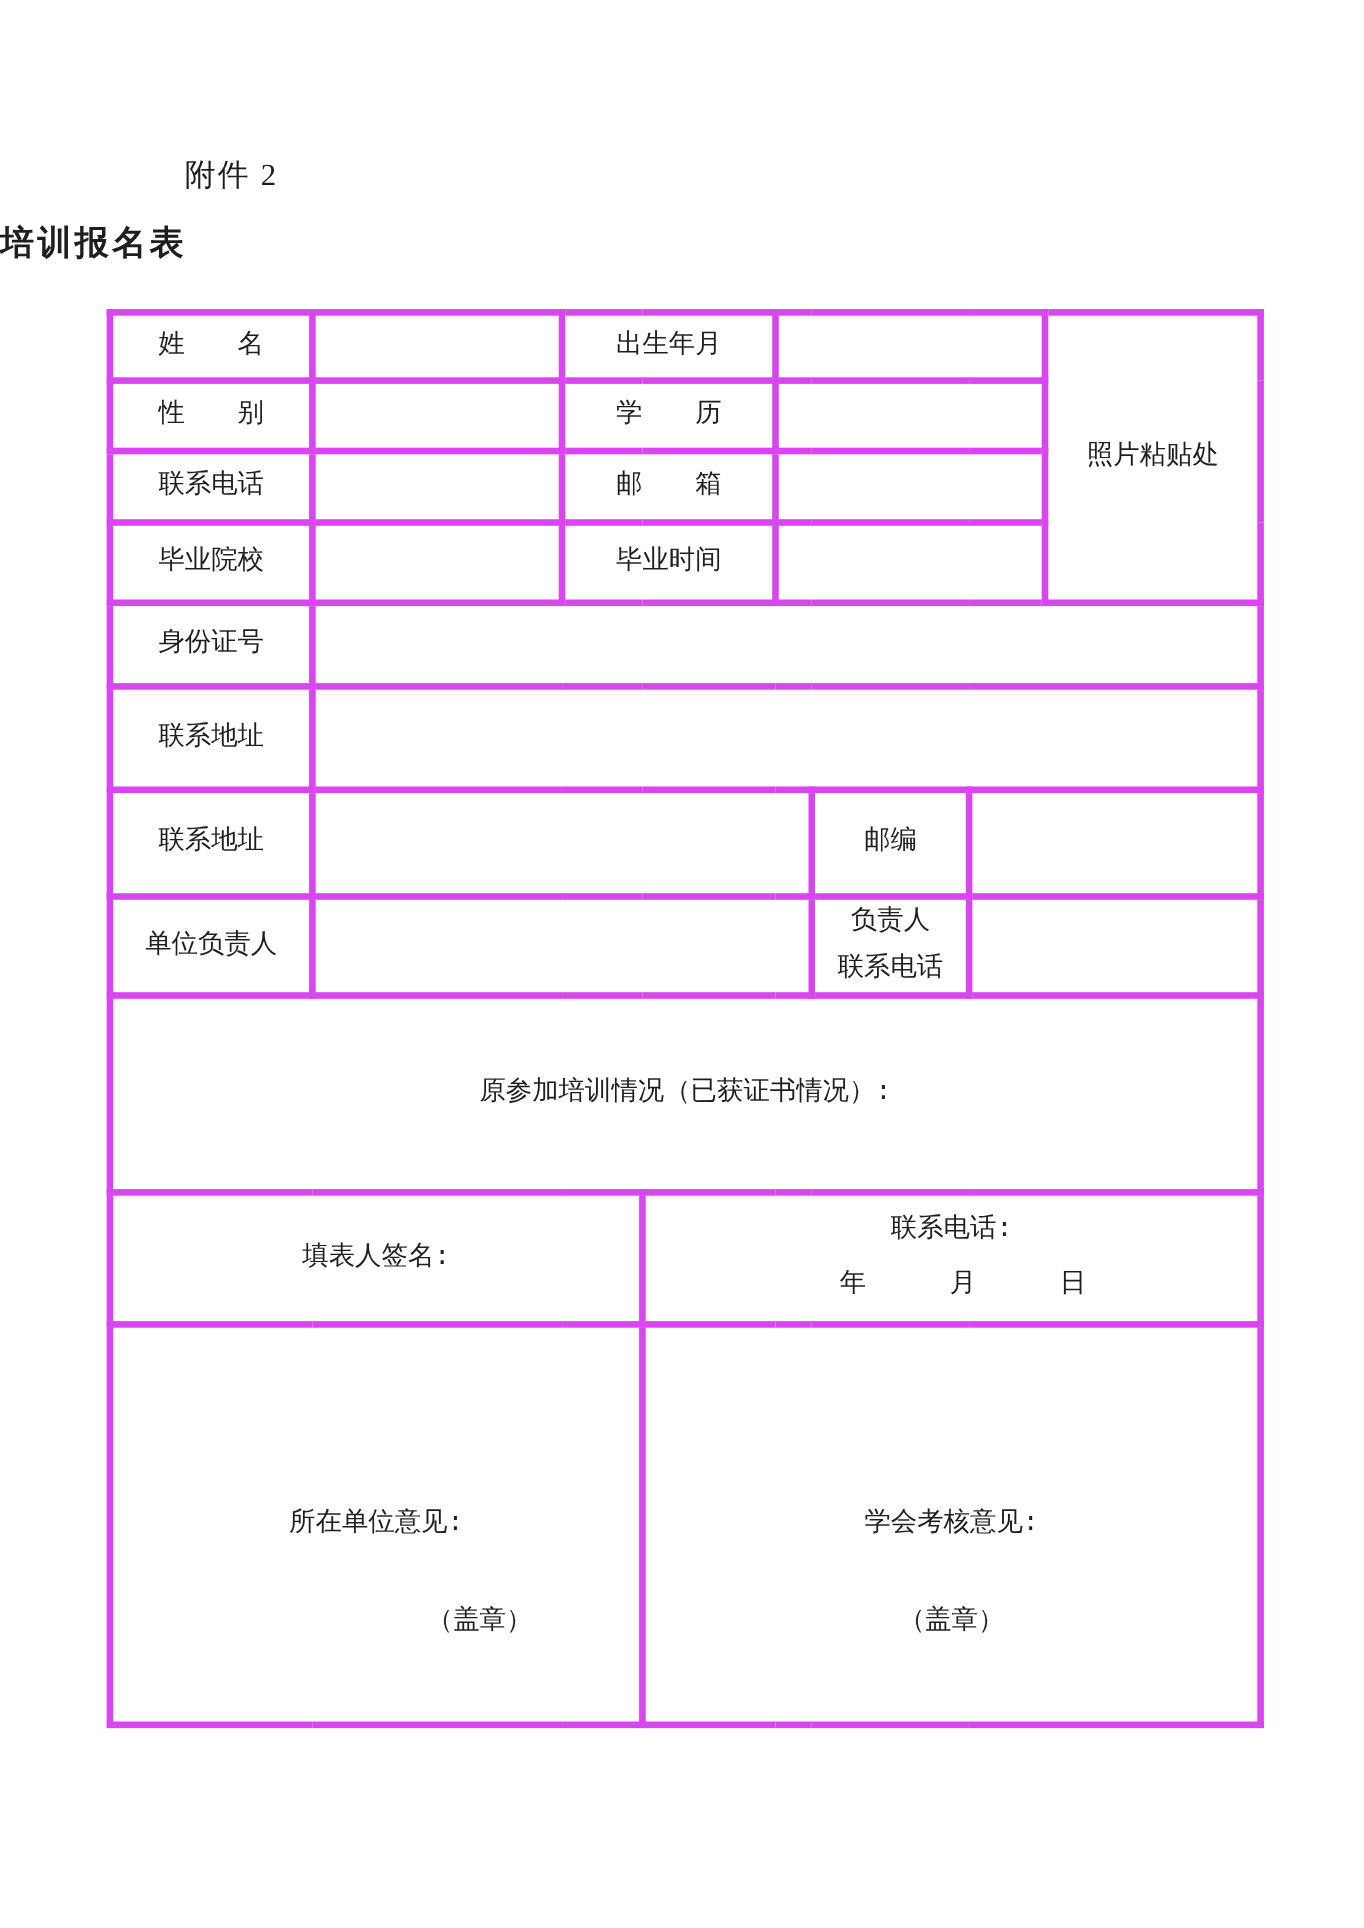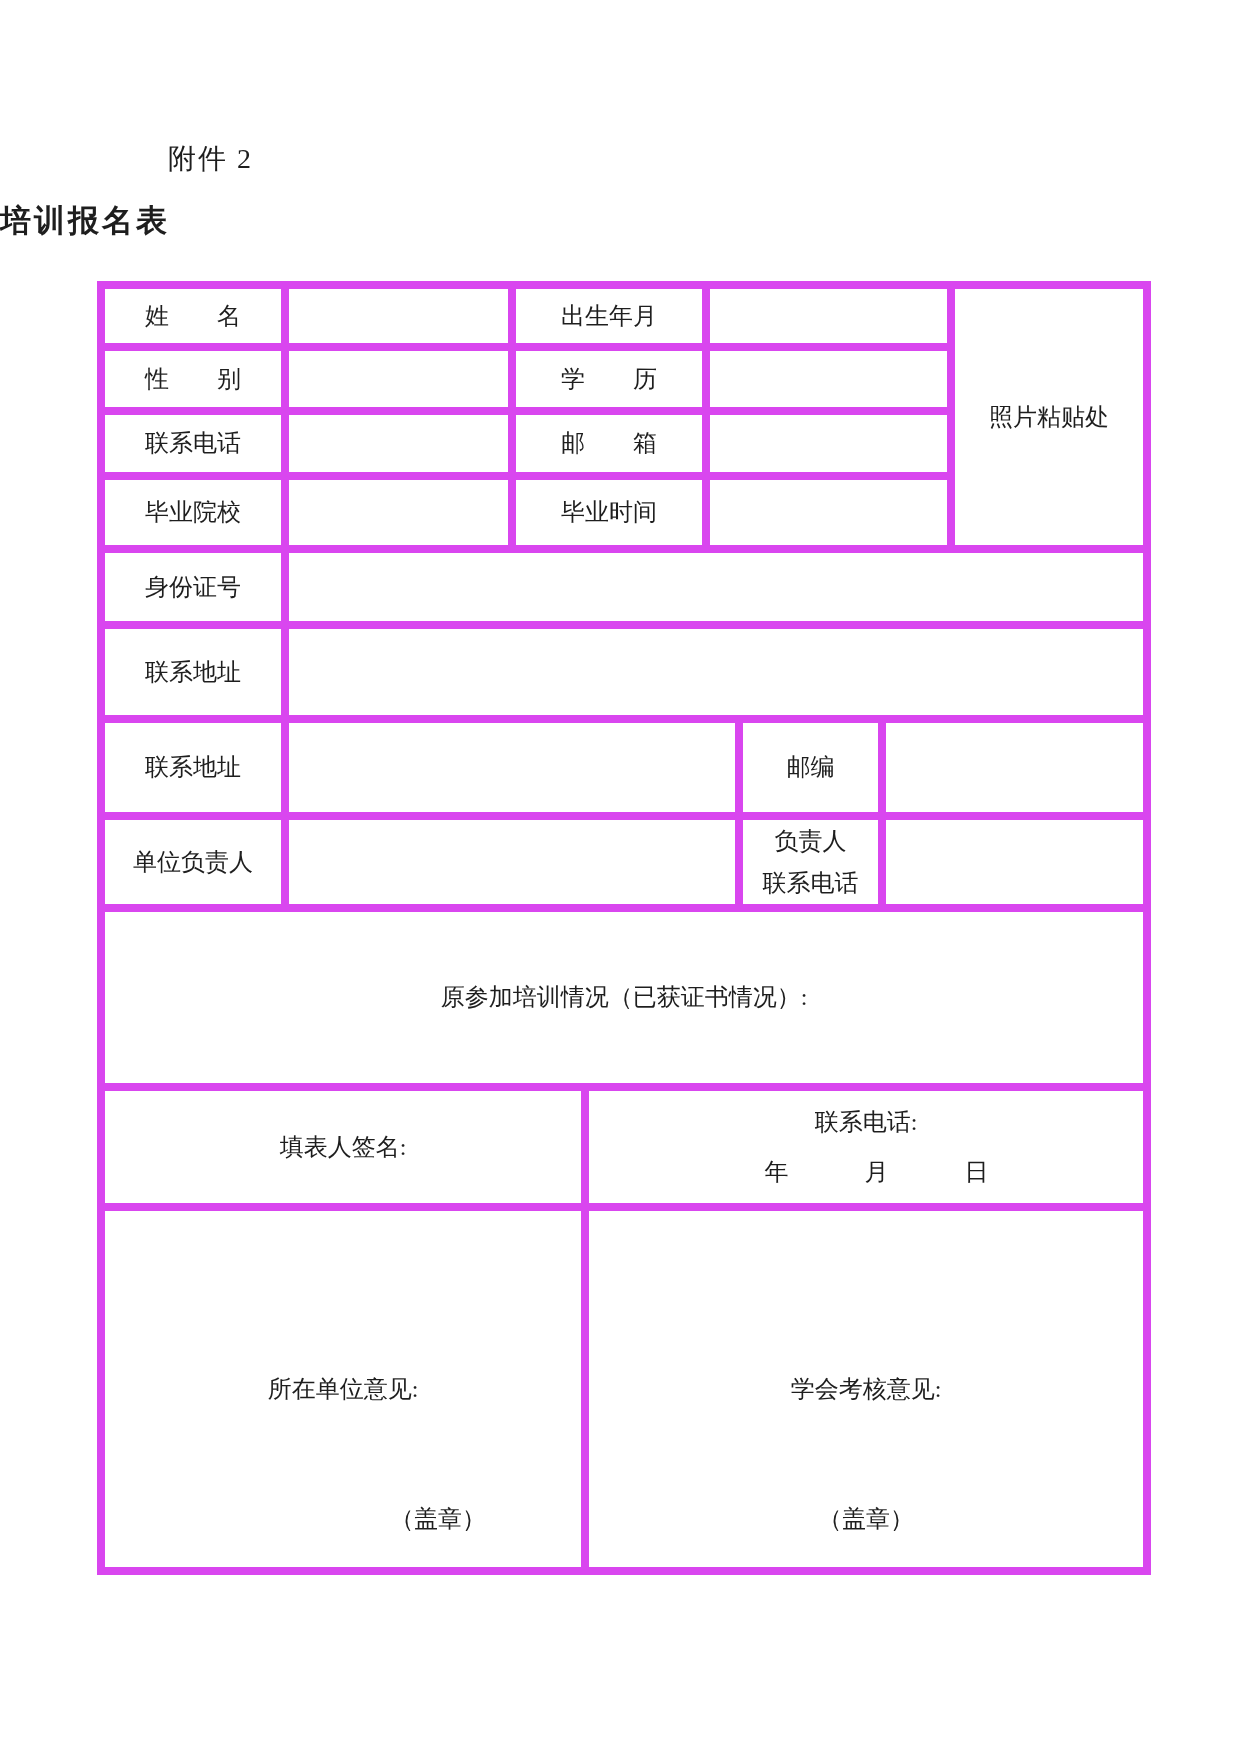--- a/index.html
+++ b/index.html
@@ -14,24 +14,24 @@
   }
   .doc-title{
     position:absolute;left:0;top:200px;width:1240px;
     text-align:left;font-size:31px;font-weight:700;letter-spacing:3px;
   }
   table.form{
     position:absolute;left:97px;top:281px;
     width:1046px;border-collapse:collapse;table-layout:fixed;
   }
   table.form td{
-    border:8px solid #d946ef;
+    border:6px solid #d946ef;
     text-align:center;vertical-align:middle;
     font-size:24px;line-height:1.35;
-    padding:0;overflow:hidden;
+    padding:0;overflow:hidden;font-family:Liberation Mono, monospace;
   }
   tr.r1{height:62px}
   tr.r2{height:64px}
   tr.r3{height:65px}
   tr.r4{height:73px}
   tr.r5{height:76px}
   tr.r6{height:94px}
   tr.r7{height:97px}
   tr.r8{height:90px}
   tr.r9{height:179px}
@@ -42,21 +42,21 @@
     padding:14px 0 0 12px;position:relative;
   }
   .two-line{line-height:1.75;}
   .ymd-line{
     display:block;text-align:center;margin-top:18px;
     letter-spacing:1px;
     padding-left:22px;
   }
   .seal{
     position:absolute;top:252px;
-    font-size:24px;white-space:nowrap;margin-top:40px;
+    font-size:24px;white-space:nowrap;
   }
   .seal-left{left:333px;transform:translateX(-50%);}
   .seal-right{left:50%;transform:translateX(-50%);}
 </style>
 </head>
 <body>
 
 <div class="attachment">附件 2</div>
 <div class="doc-title">培训报名表</div>
 

